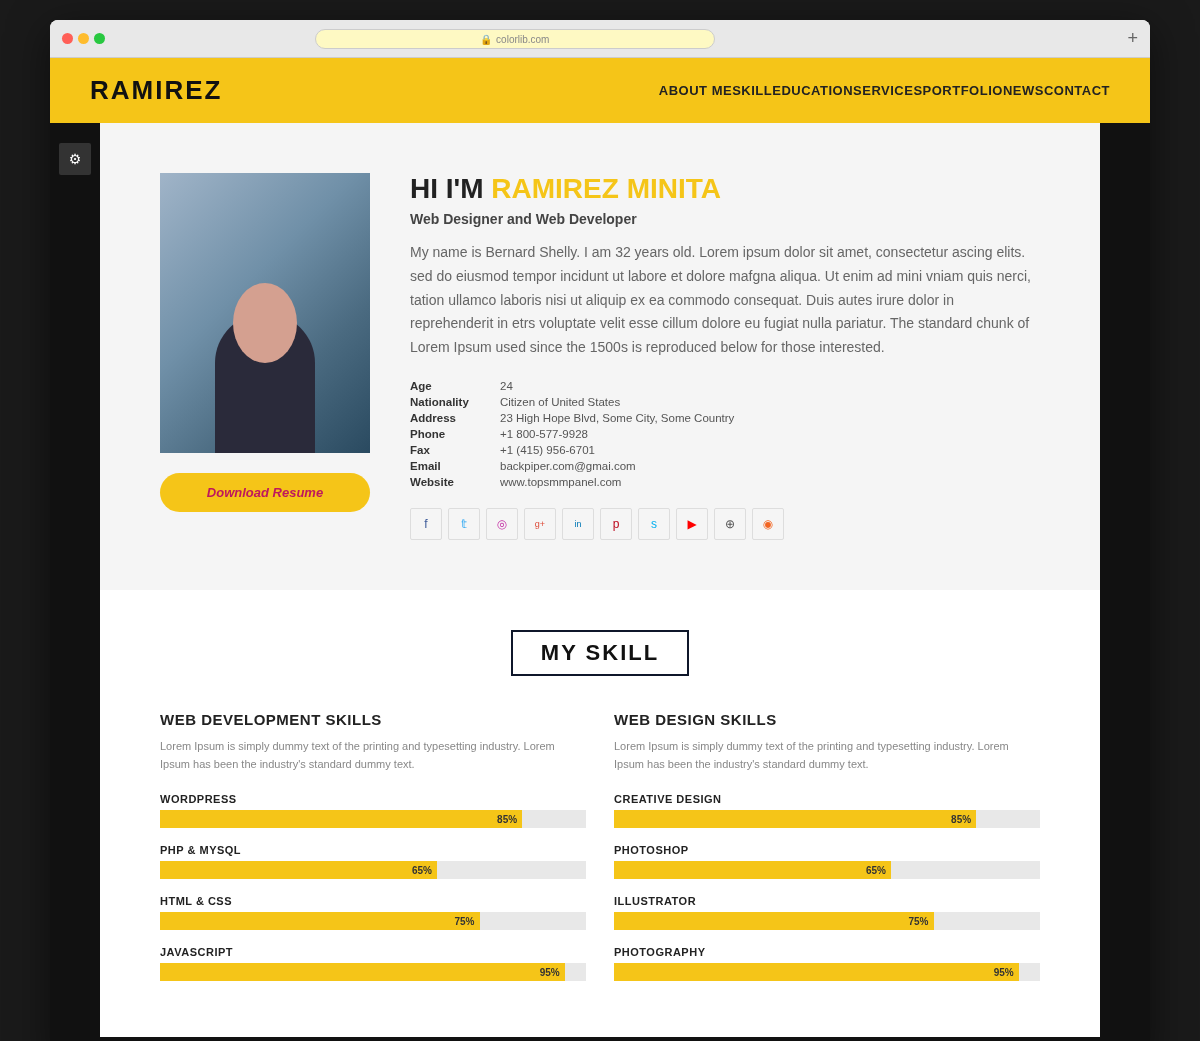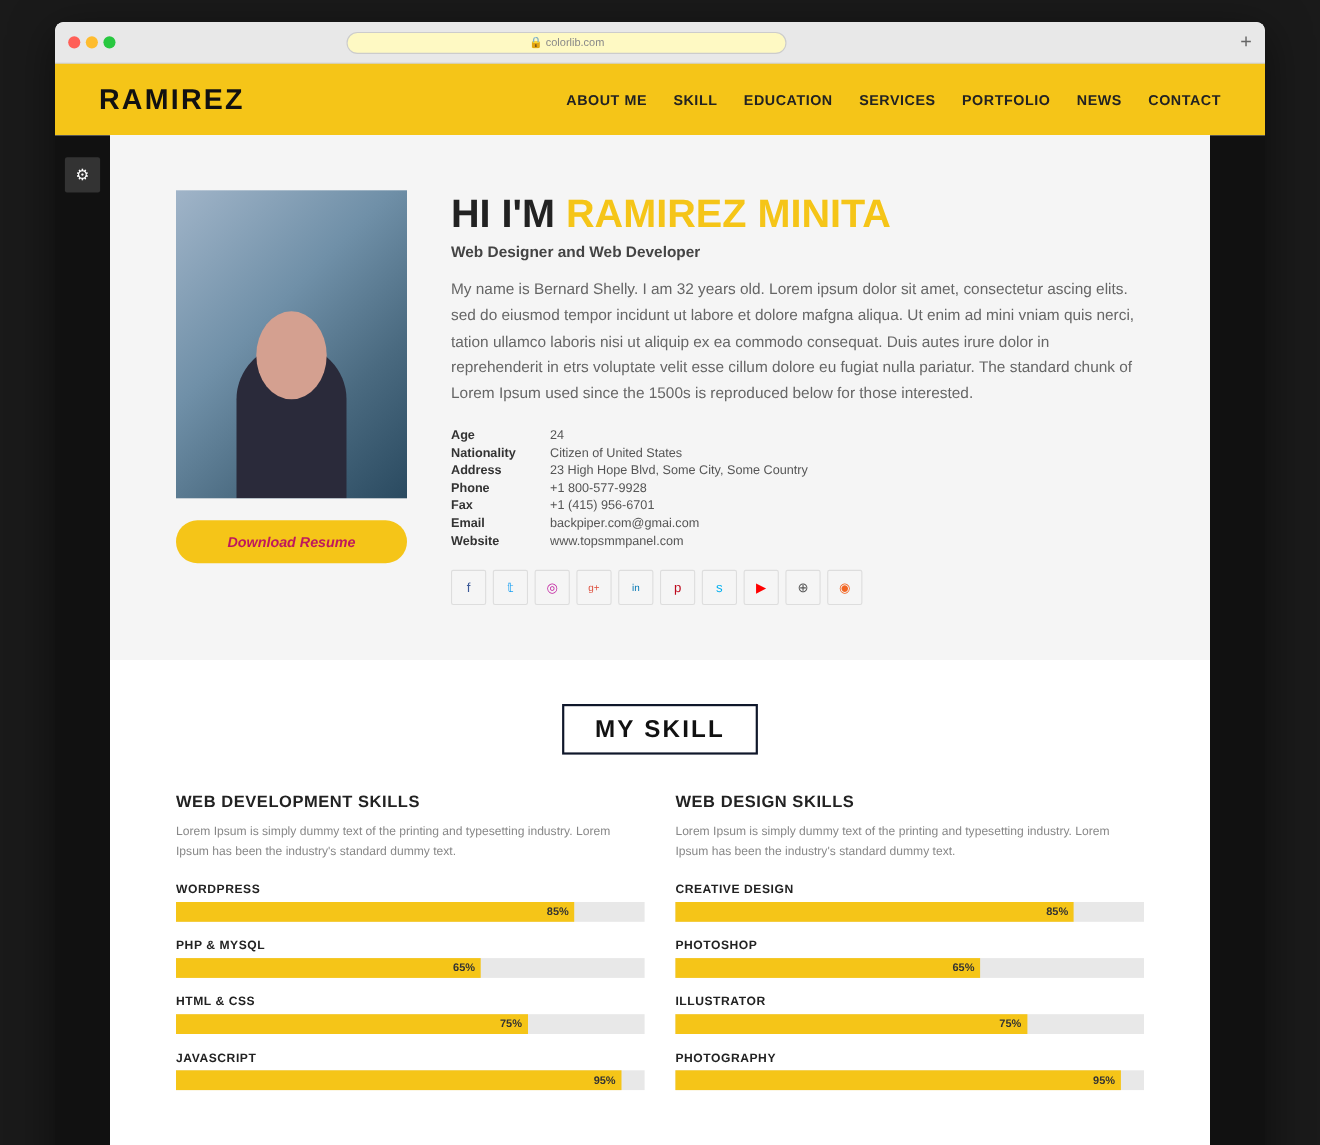--- a/index.html
+++ b/index.html
@@ -71,21 +71,20 @@
     }
     .site-logo {
       font-size: 26px;
       font-weight: 900;
       color: #111;
       letter-spacing: 2px;
       font-family: 'Arial Black', Arial, sans-serif;
     }
     .site-nav {
       display: flex;
-      gap: 24px;
     }
     .nav-item {
       color: #222;
       font-size: 13px;
       font-weight: 600;
       cursor: pointer;
       text-decoration: none;
       letter-spacing: 0.5px;
     }
 
@@ -183,21 +182,21 @@
       border-radius: 25px;
       color: #be185d;
       font-weight: 600;
       width: 210px;
     }
 
     .about-right {
       flex: 1;
     }
     .hello-title {
-      font-size: 36px;
+      font-size: 28px;
       font-weight: 700;
       color: #222;
       margin-bottom: 6px;
     }
     .hello-title .name-highlight {
       color: #f5c518;
     }
     .job-title {
       font-size: 14px;
       color: #444;

